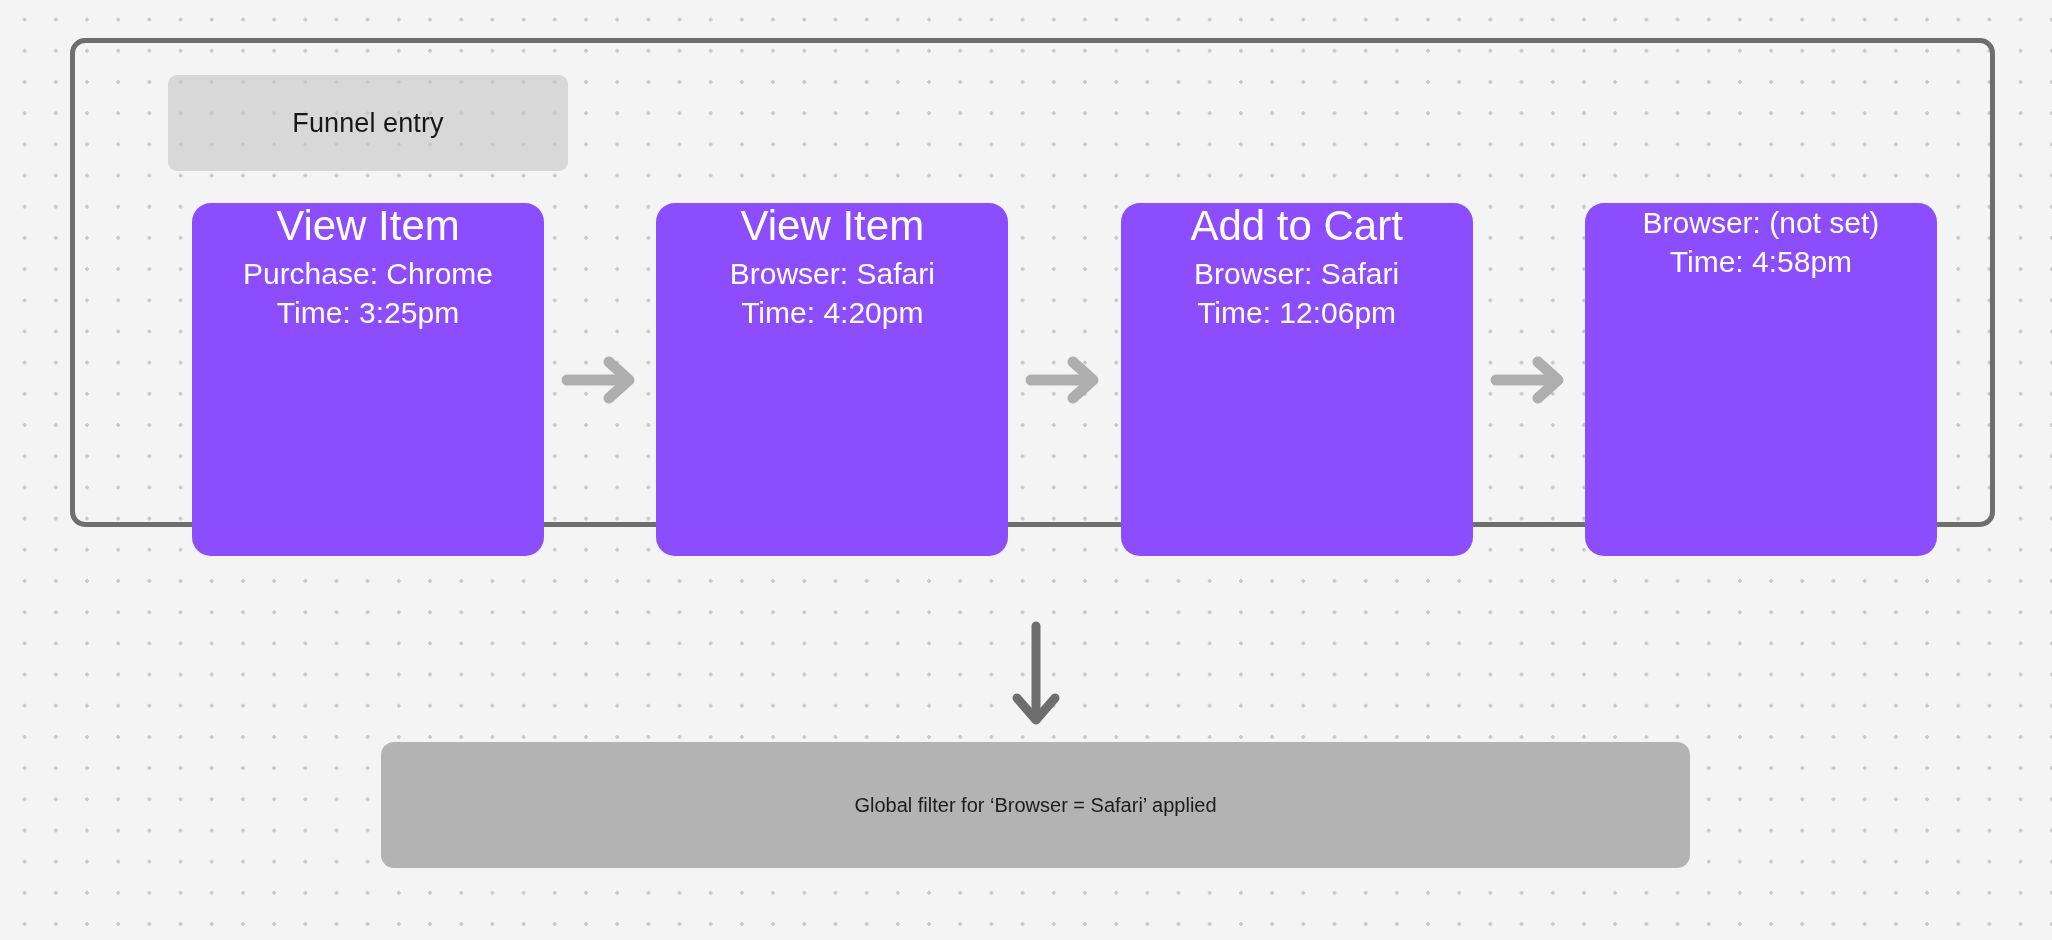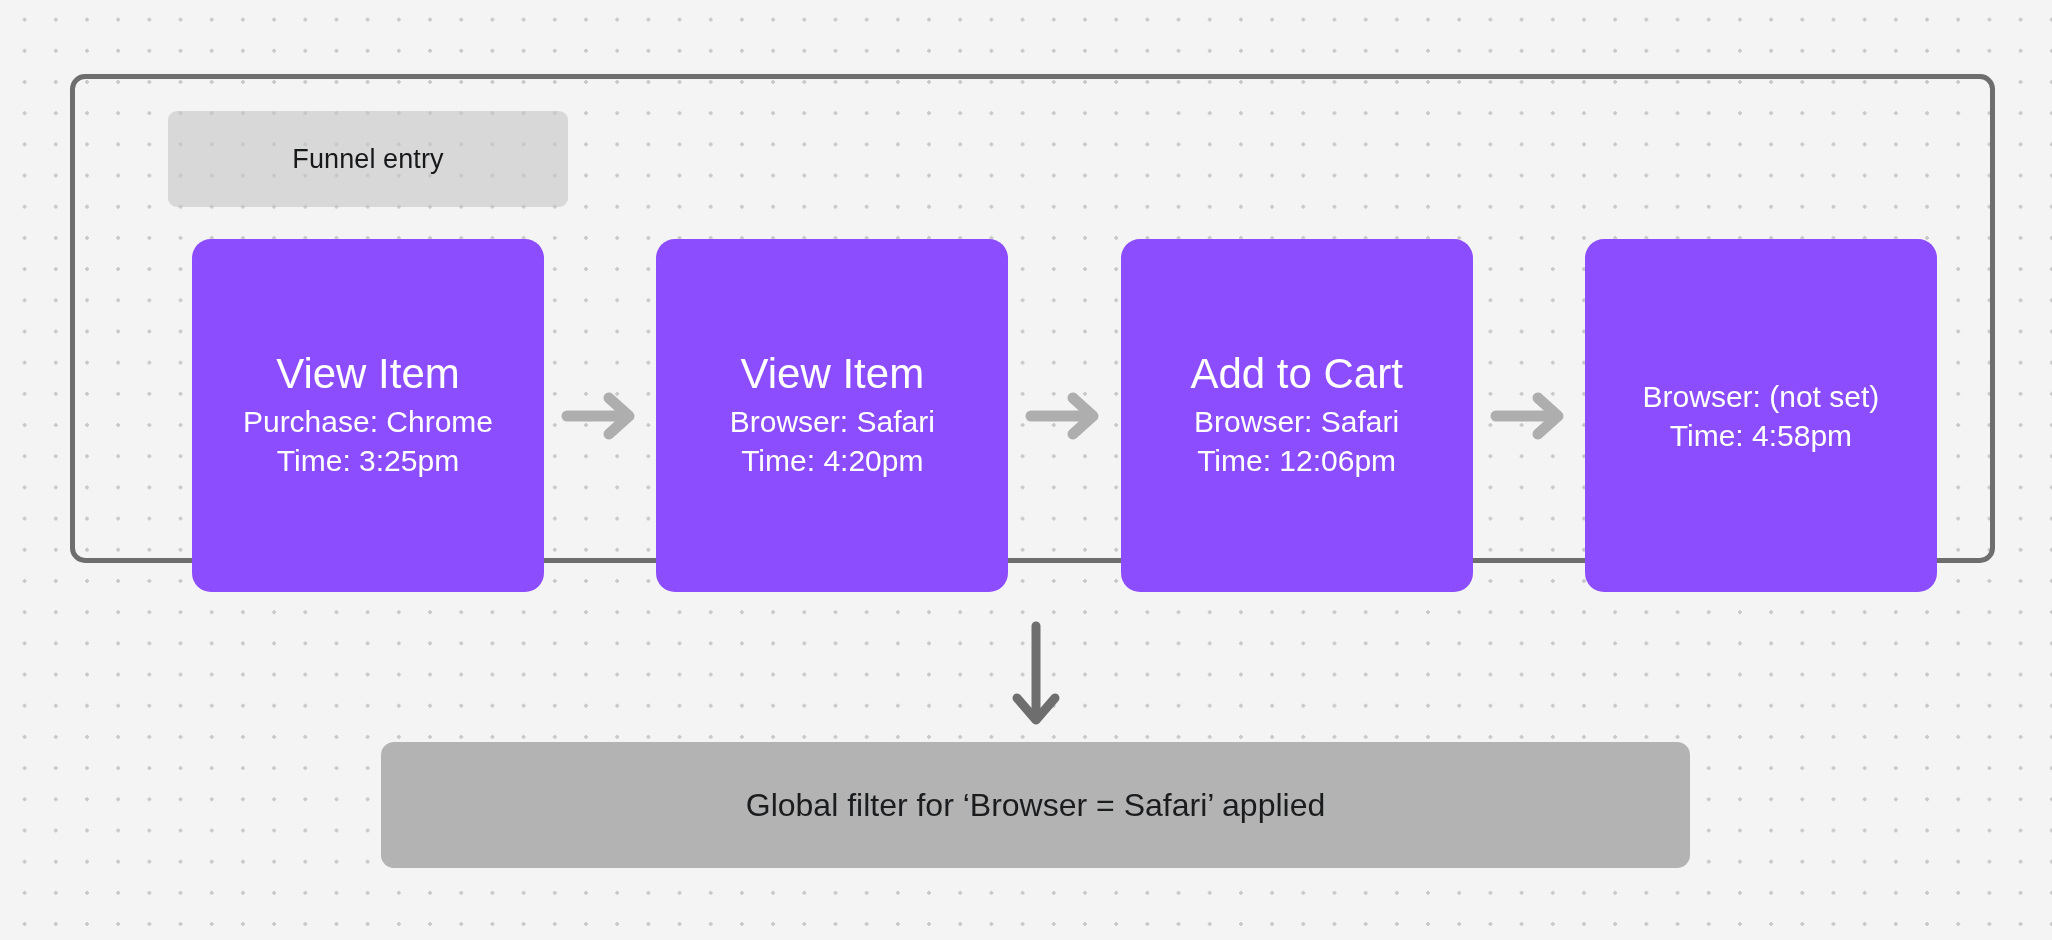--- a/index.html
+++ b/index.html
@@ -29,21 +29,20 @@
   #funnel-container {
     position: absolute;
     left: 70px;
     top: 38px;
     width: 1925px;
     height: 489px;
     box-sizing: border-box;
     border: 5px solid #6e6e6e;
     border-radius: 15px;
     background: transparent;
-    margin-top: 36px;
   }
 
   
   #funnel-entry-chip {
     position: absolute;
     left: 93px;
     top: 32px;
     width: 400px;
     height: 96px;
     border-radius: 9px;
@@ -74,21 +73,21 @@
 
   .step-card {
     width: 352px;
     height: 353px;
     flex: 0 0 352px;
     background: #8b4dfd;
     border-radius: 19px;
     display: flex;
     flex-direction: column;
     align-items: center;
-    justify-content: center;
+    justify-content: flex-start;
     box-sizing: border-box;
     padding: 0 10px;
   }
   .step-title {
     font-size: 42px;
     color: #ffffff;
     line-height: 1.08;
     text-align: center;
     white-space: nowrap;
     margin-bottom: 6px;
@@ -129,21 +128,21 @@
     width: 1309px;
     height: 126px;
     background: #b3b3b3;
     border-radius: 13px;
     display: flex;
     flex-direction: column;
     align-items: center;
     justify-content: center;
   }
   #filter-note .note-line {
-    font-size: 32px;
+    font-size: 20px;
     color: #1b1c1e;
     line-height: 1.52;
     text-align: center;
     white-space: nowrap;
   }
 </style>
 </head>
 <body>
 
 <div id="canvas">

